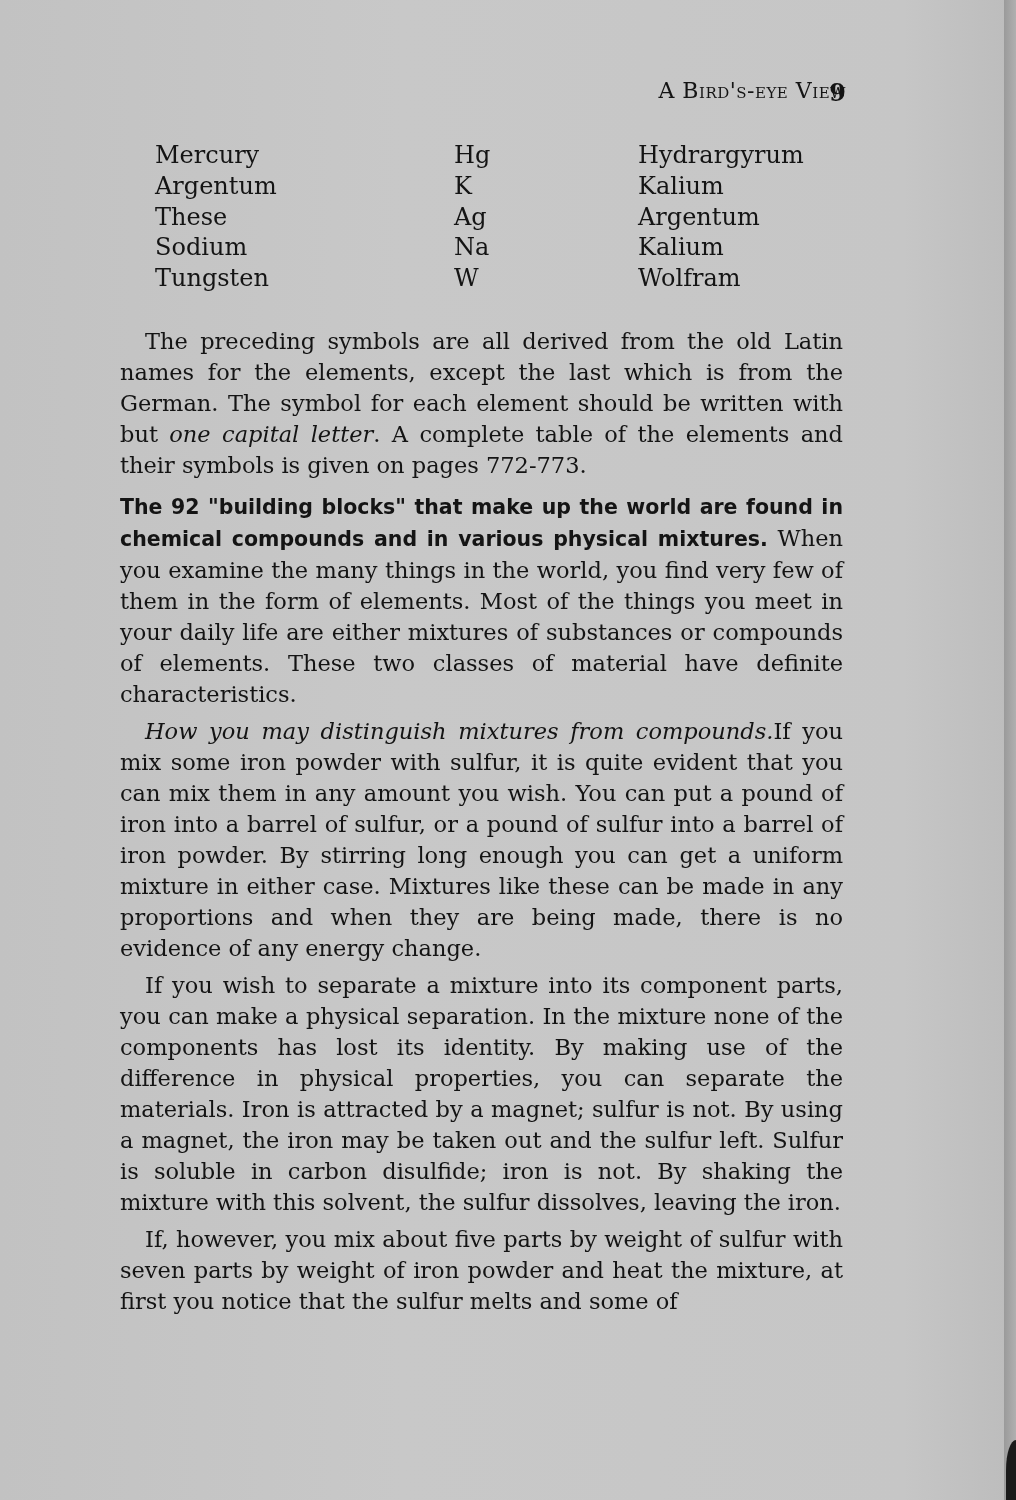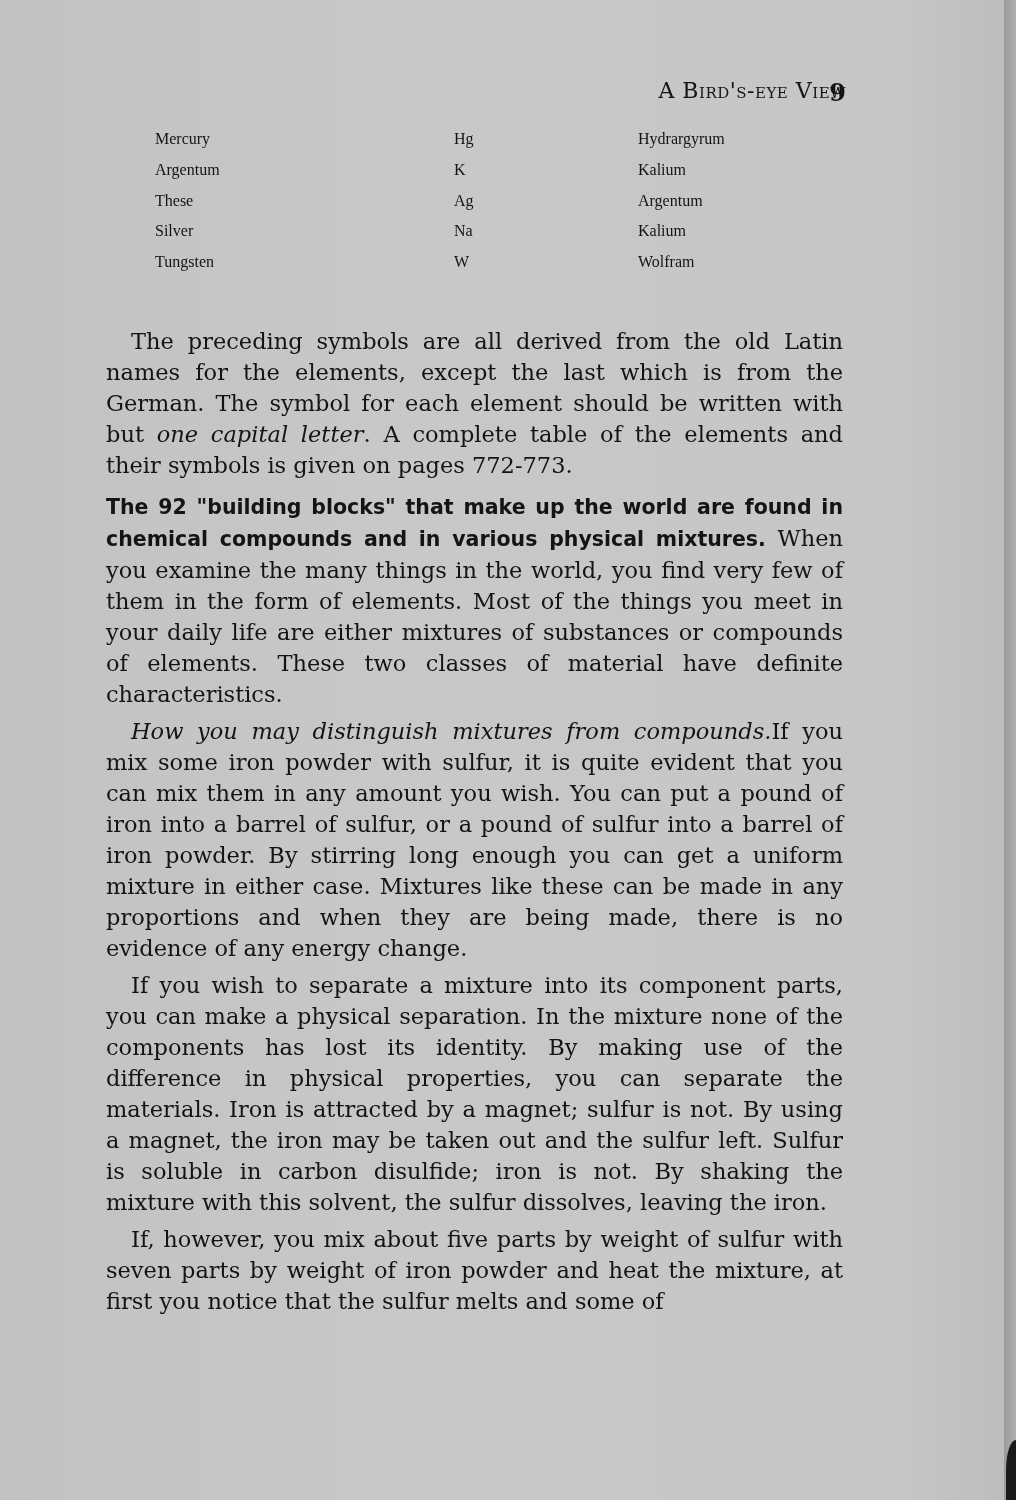--- a/index.html
+++ b/index.html
@@ -26,32 +26,32 @@
       position: absolute; top: 78px; left: 106px; width: 740px; height: 34px;
     }
     .running-head {
       position: absolute; left: 0; right: 0; text-align: right;
       font-size: 22px; letter-spacing: 0.5px; font-variant: small-caps;
     }
     .page-number {
       position: absolute; right: 0; top: 0; font-size: 24px; font-weight: bold;
     }
     .table {
-      position: absolute; top: 124px; left: 155px; width: 700px;
-      font-size: 16px; line-height: 30.8px; font-family: Liberation Serif, serif;
+      position: absolute; top: 140px; left: 155px; width: 700px;
+      font-size: 24px; line-height: 30.8px;
     }
     .row { display: flex; height: 30.8px; }
     .c1 { width: 299px; }
     .c2 { width: 184px; }
     .c3 { flex: 1; }
     .body-text {
       position: absolute; left: 106px; width: 737px;
       font-size: 22.5px; line-height: 31px; text-align: justify;
     }
-    .body-text p { margin: 0 0 6px 0; text-indent: 25px; }
+    .body-text p { margin: 0 0 6px 14px; text-indent: 25px; }
     .body-text p.noindent { text-indent: 0; }
     .bold-lead {
       font-family: "DejaVu Sans", "Liberation Sans", sans-serif; font-weight: bold;
       font-size: 20.5px;
     }
     .ital { font-style: italic; }
   </style>
 </head>
 <body>
 
@@ -71,21 +71,21 @@
       <span class="c1">Argentum</span>
       <span class="c2">K</span>
       <span class="c3">Kalium</span>
     </div>
     <div class="row">
       <span class="c1">These</span>
       <span class="c2">Ag</span>
       <span class="c3">Argentum</span>
     </div>
     <div class="row">
-      <span class="c1">Silver</span>
+      <span class="c1">Sodium</span>
       <span class="c2">Na</span>
       <span class="c3">Kalium</span>
     </div>
     <div class="row">
       <span class="c1">Tungsten</span>
       <span class="c2">W</span>
       <span class="c3">Wolfram</span>
     </div>
   </div>
 

